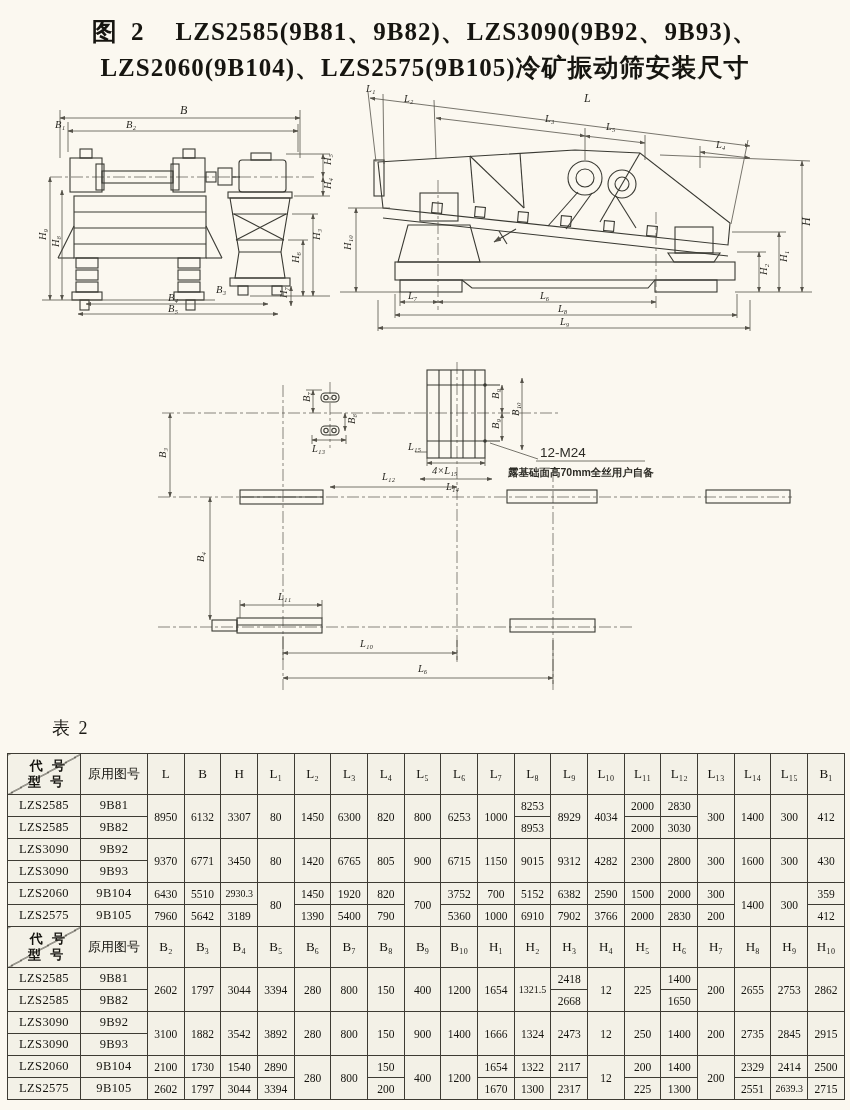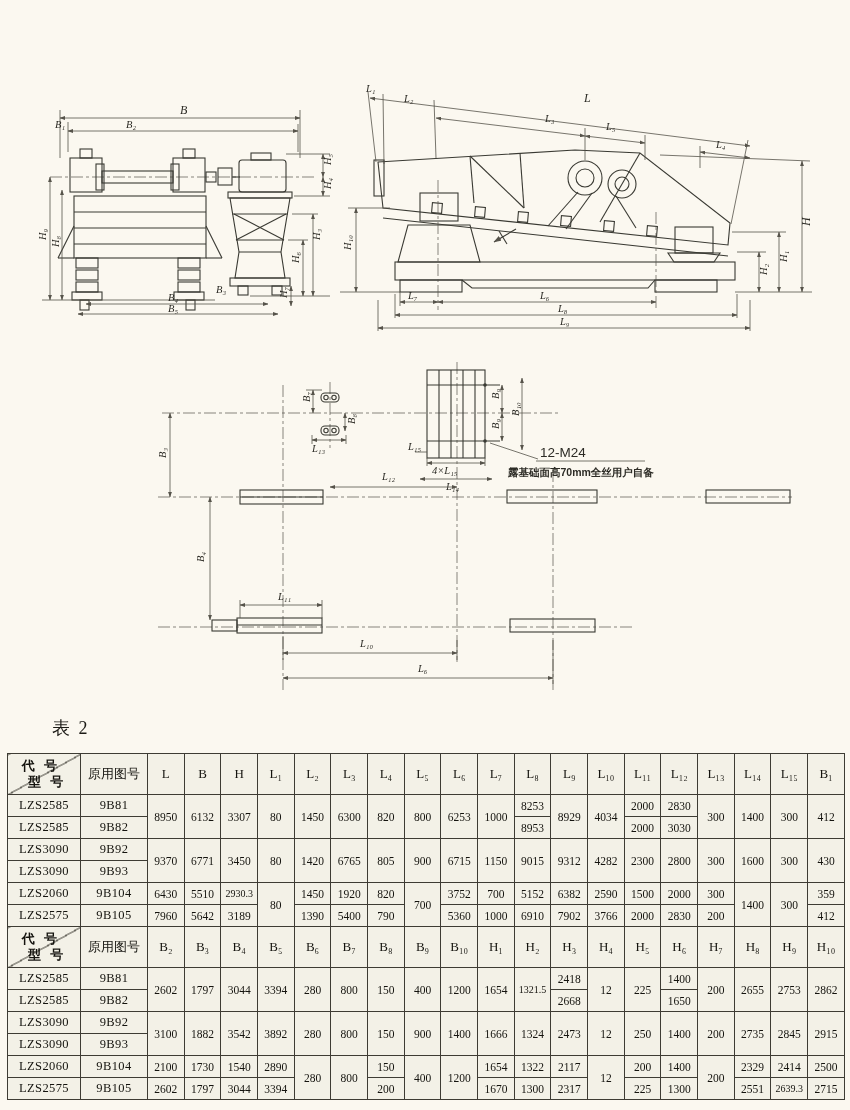--- a/index.html
+++ b/index.html
@@ -22,27 +22,29 @@
   svg text.note2{font-style:normal;font-weight:bold;font-size:10.5px;font-family:"Liberation Sans",sans-serif;}
   .tbl-caption{position:absolute;left:52px;top:716px;font-size:18px;font-weight:normal;letter-spacing:2px;}
   table.spec{position:absolute;left:7px;top:753px;width:838px;border-collapse:collapse;
     table-layout:fixed;text-align:center;font-size:11.5px;color:#14130e;background:#f3f1e7;}
   .spec td{border:1px solid #3e3c34;padding:0;height:21px;overflow:hidden;white-space:nowrap;}
   .spec tr.hd td{height:40px;font-size:13px;}
   .spec td.mod{font-size:12.5px;letter-spacing:0.4px;}
   .spec td.sm{font-size:10px;}
   .spec td.diag{position:relative;font-size:12px;font-weight:bold;
     background:linear-gradient(to bottom right,transparent 49.2%,#3e3c34 49.2%,#3e3c34 50.6%,transparent 50.6%);}
-  .diag .dg-t{position:absolute;top:3px;right:20px;letter-spacing:3px;}
+  .diag .dg-t{position:absolute;top:3px;right:12px;letter-spacing:3px;}
   .diag .dg-b{position:absolute;bottom:3px;left:20px;letter-spacing:3px;}
 </style>
 </head>
 <body>
 
 <div class="title">
+  <div><span class="fig-no">图 2</span><span>LZS2585(9B81、9B82)、LZS3090(9B92、9B93)、</span></div>
+  <div>LZS2060(9B104)、LZS2575(9B105)冷矿振动筛安装尺寸</div>
 </div>
 
 <svg class="dims" width="850" height="712" viewBox="0 0 850 712">
   <defs>
     <marker id="ae" markerWidth="7" markerHeight="5" refX="6.5" refY="2.5" orient="auto">
         <path d="M0,0 L7,2.5 L0,5 z" fill="#56534a"></path>
       </marker>
     <marker id="as" markerWidth="7" markerHeight="5" refX="0.5" refY="2.5" orient="auto">
         <path d="M7,0 L0,2.5 L7,5 z" fill="#56534a"></path>
       </marker>

